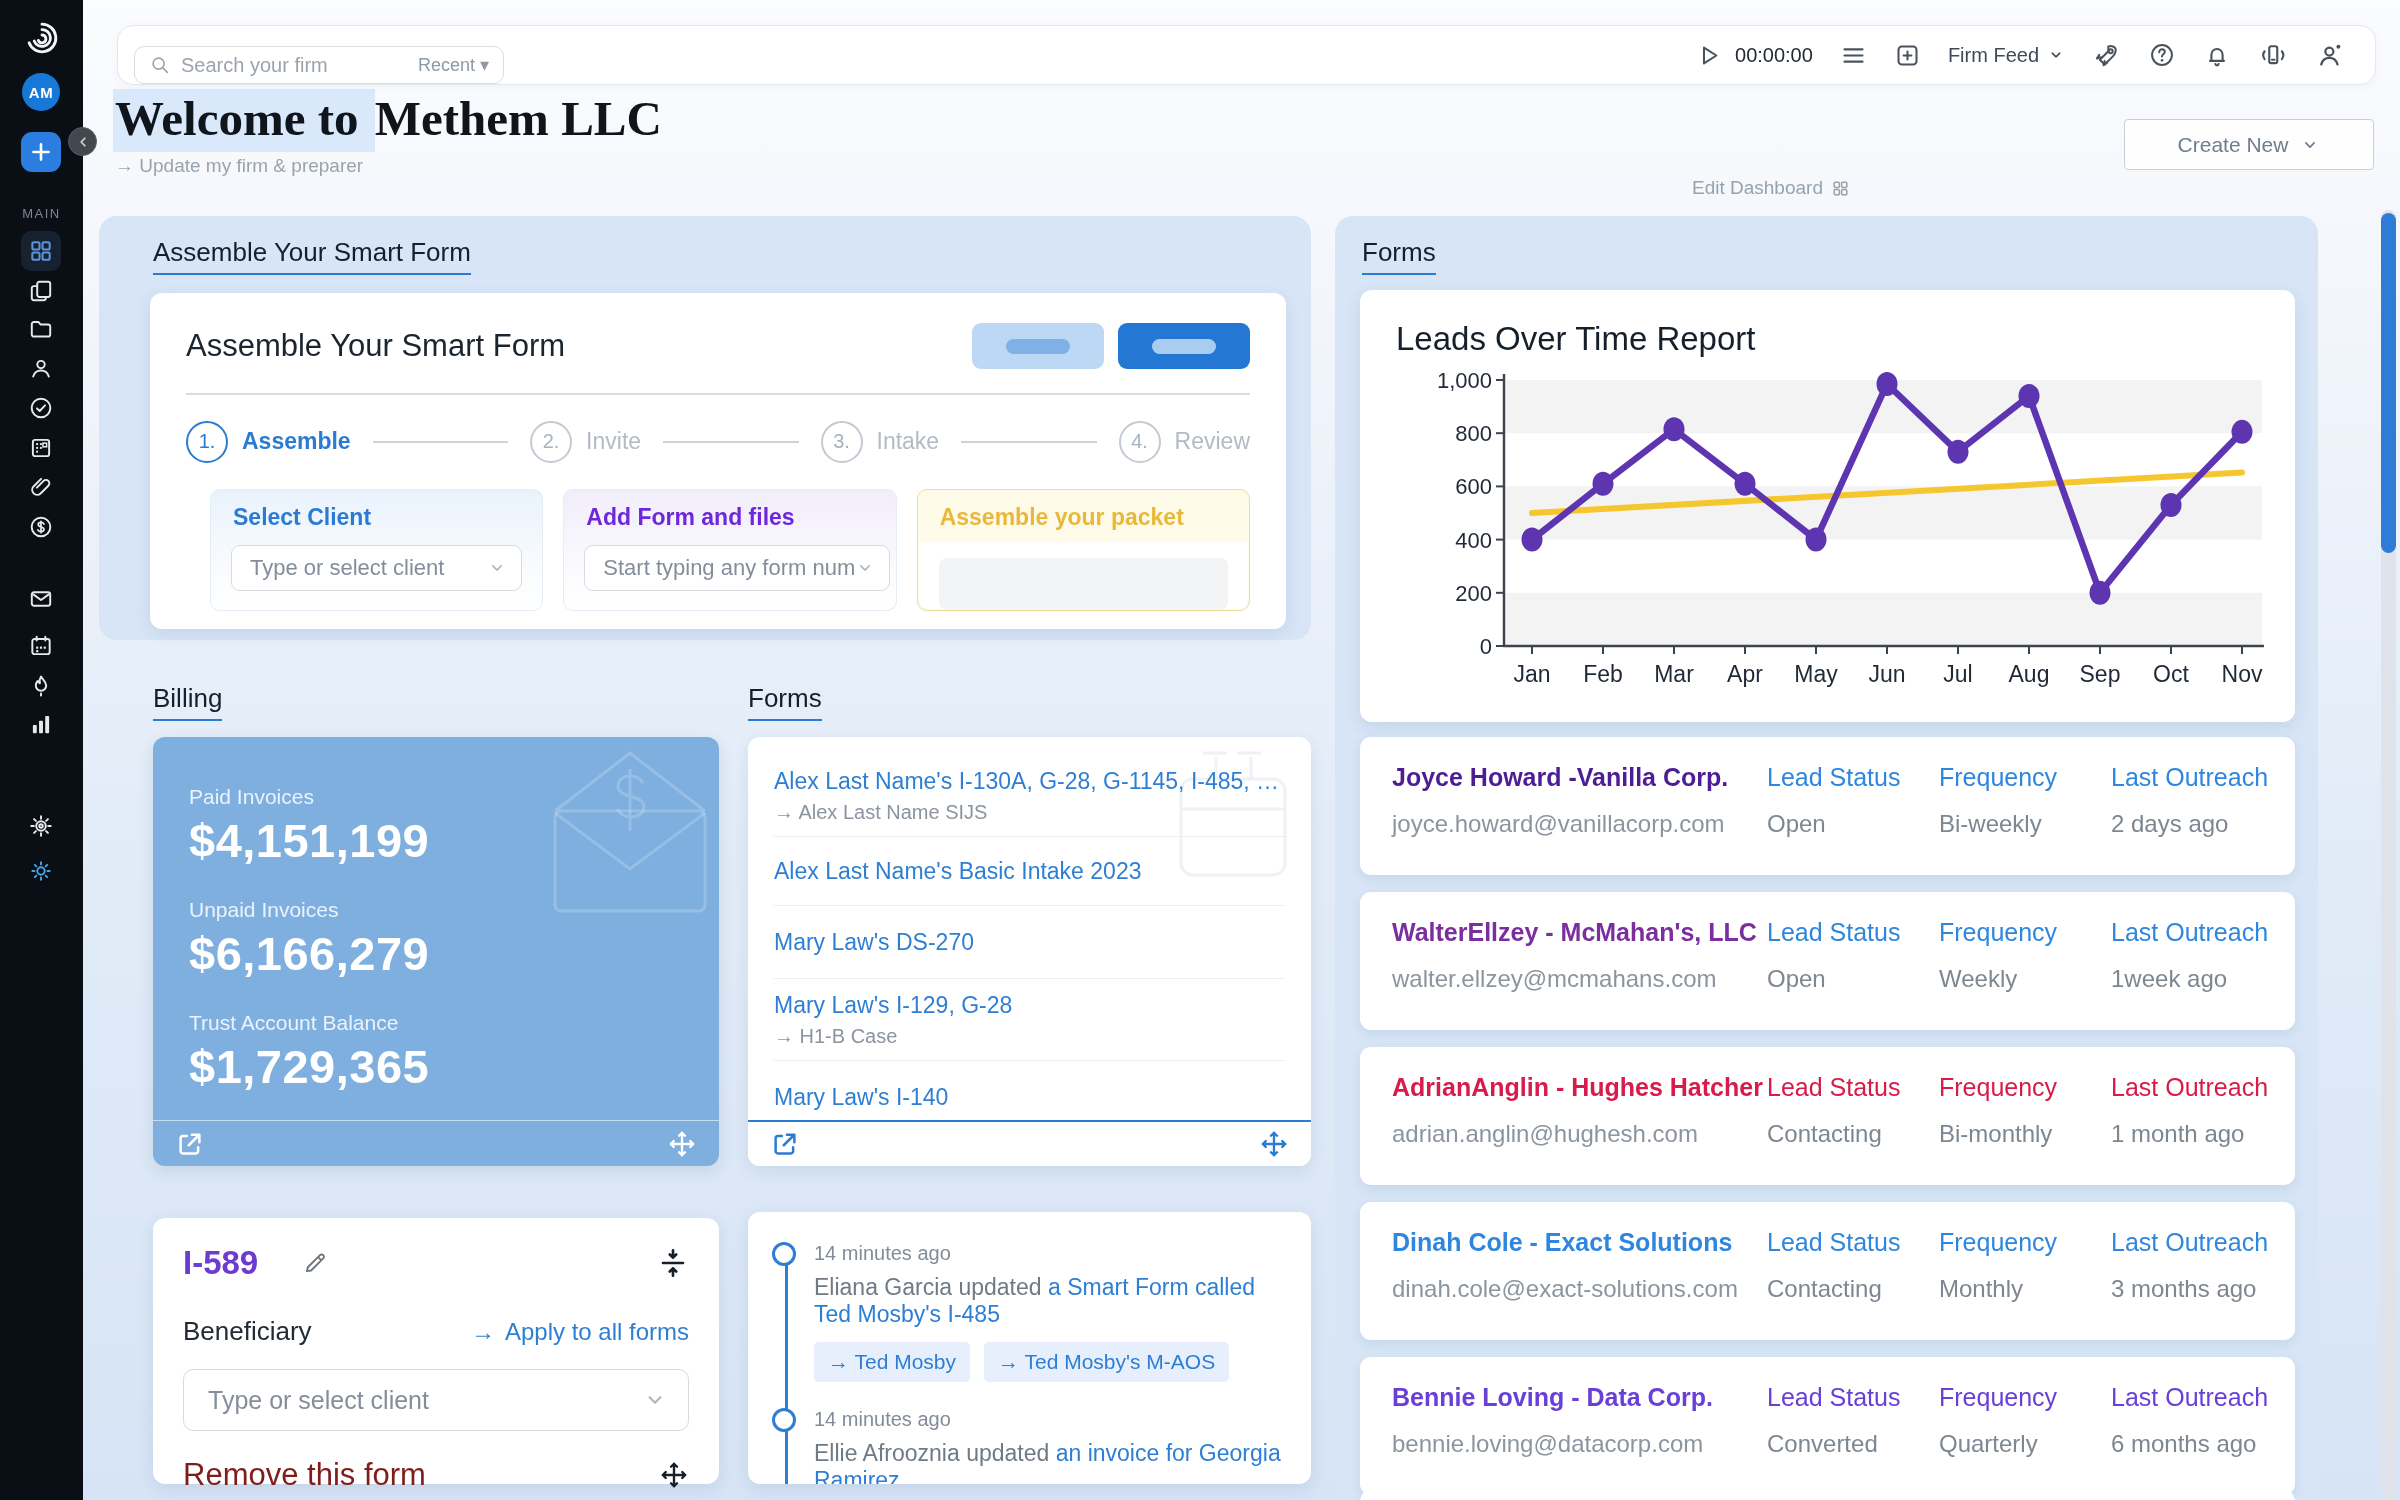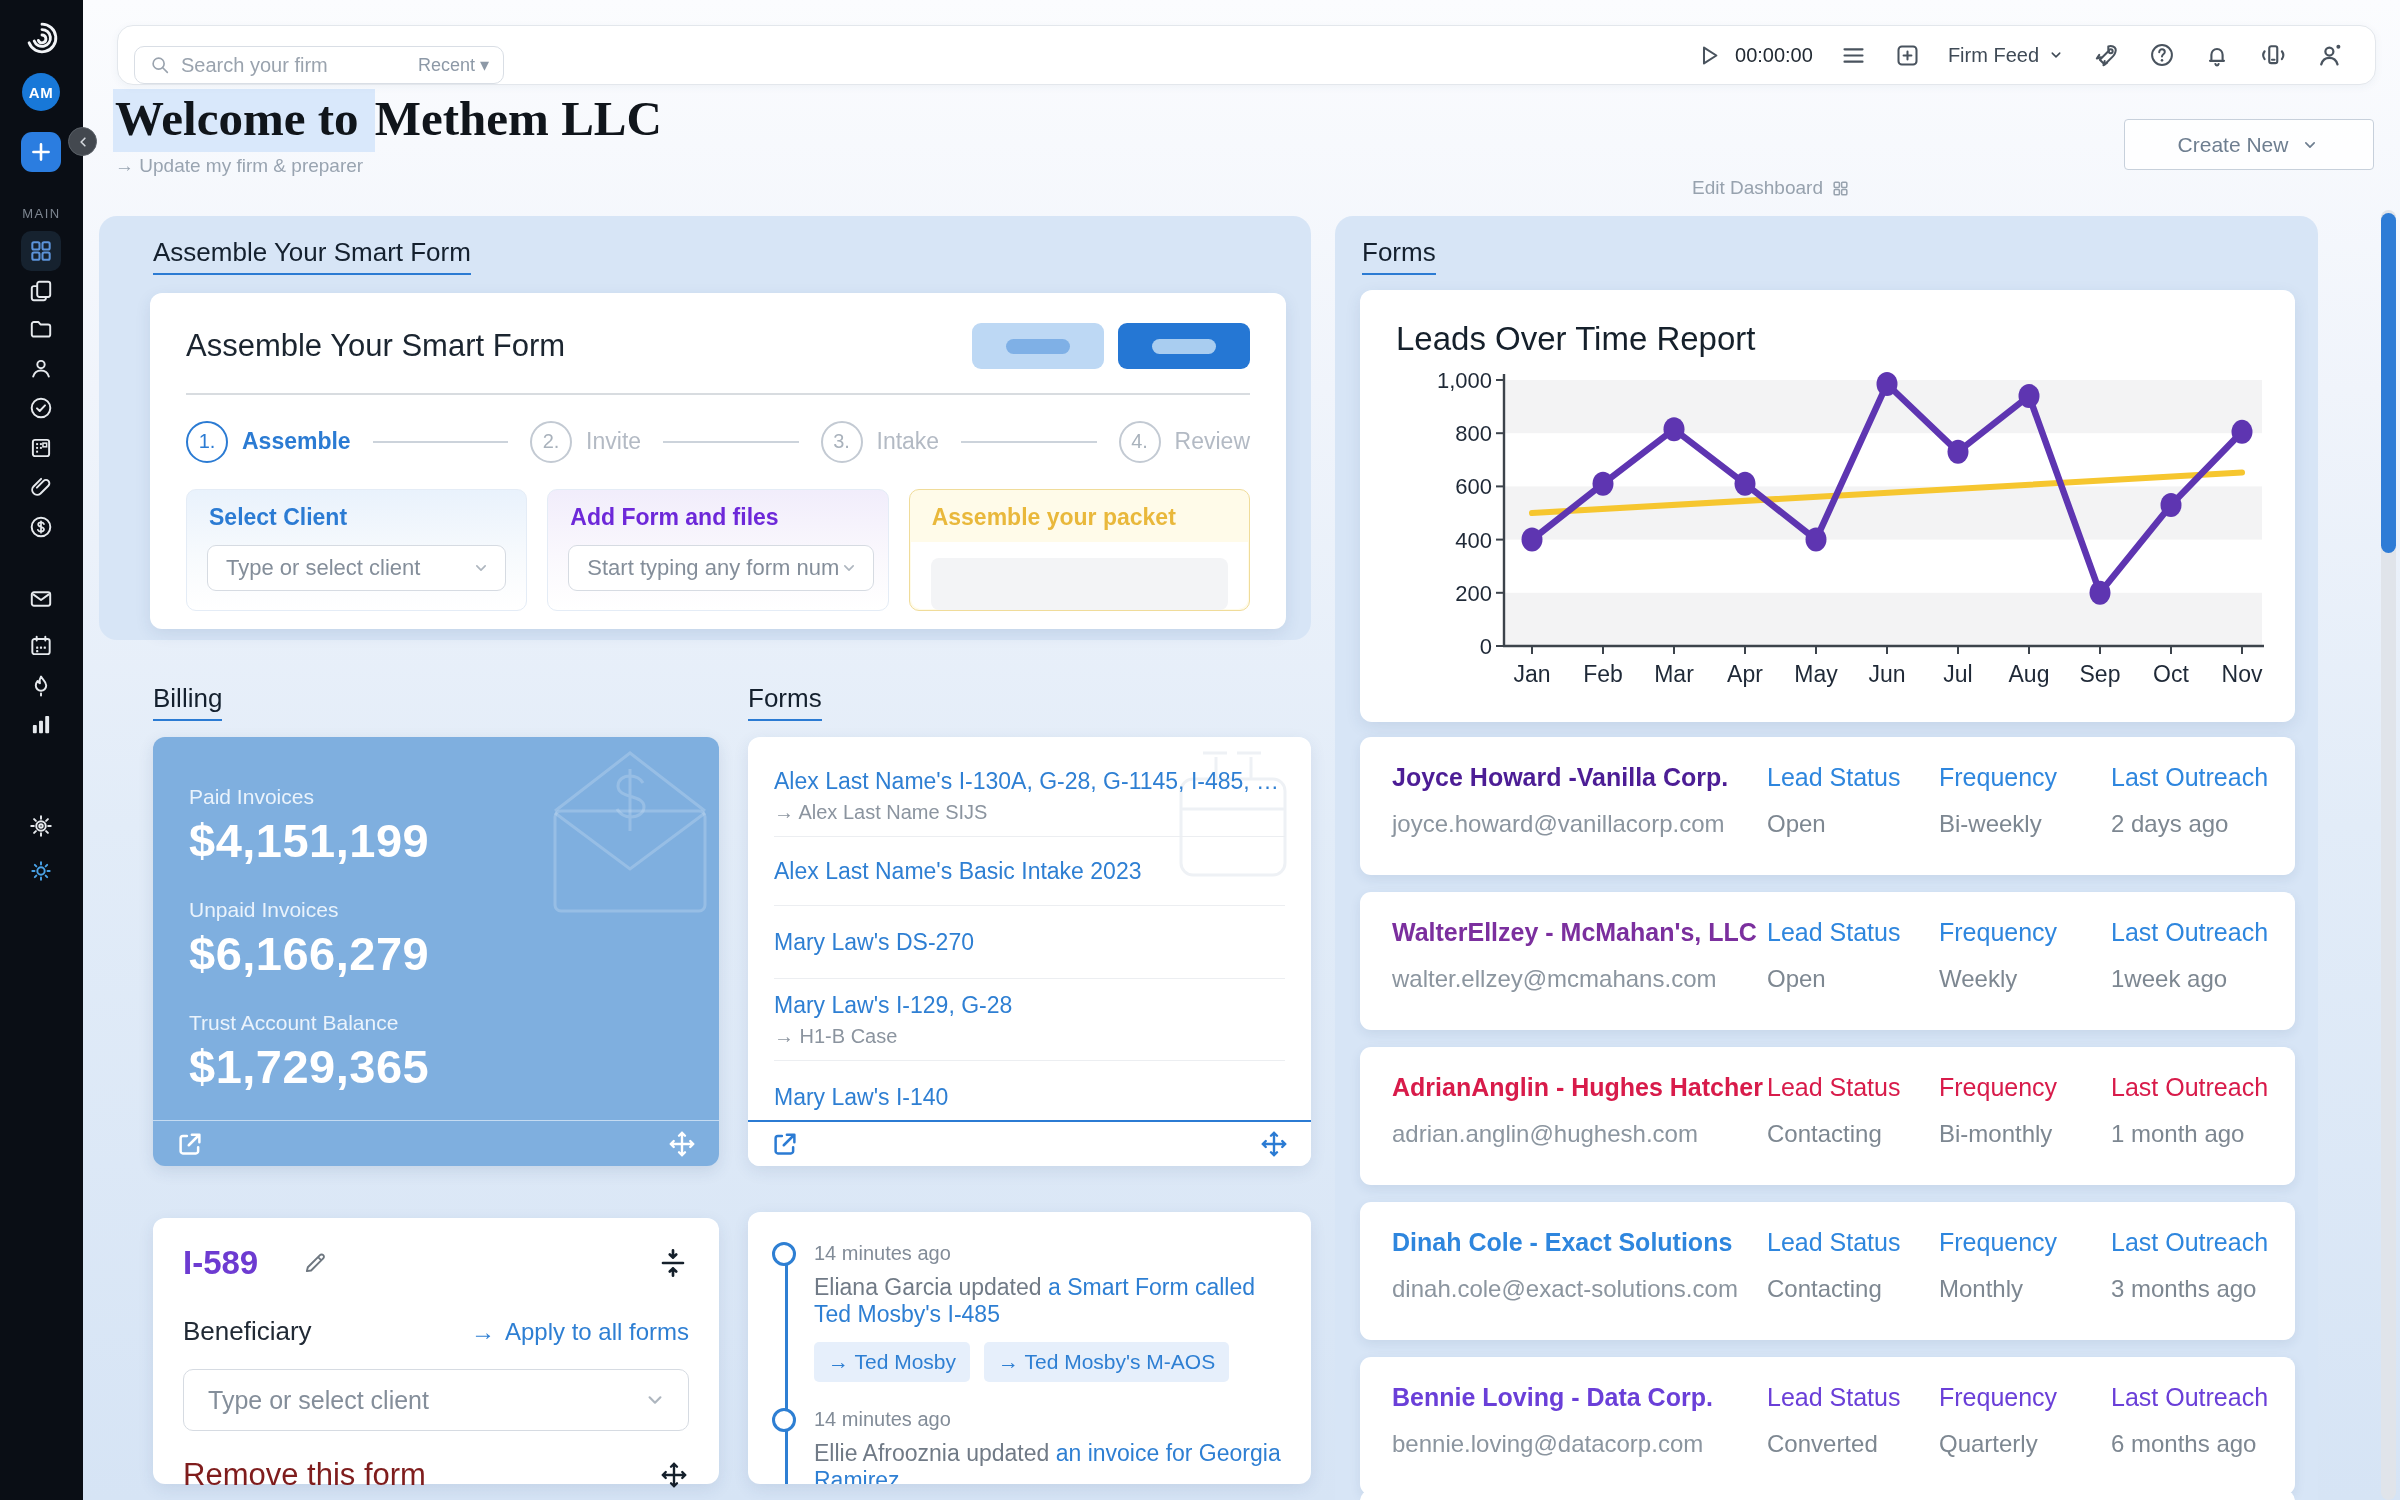--- a/index.html
+++ b/index.html
@@ -66,21 +66,21 @@
   .step-circle { width:42px; height:42px; border-radius:50%; border:2.5px solid #c3cad3; color:#a9b2bc;
     font-size:20px; display:flex; align-items:center; justify-content:center; flex:none; }
   .step-label { font-size:23px; color:#b3bac4; margin:0 22px 0 14px; white-space:nowrap; }
   .step.active .step-circle { border-color:#2b7bd3; color:#2b7bd3; }
   .step.active .step-label { color:#2b7bd3; font-weight:bold; }
   .step { display:flex; align-items:center; }
   .step-line { flex:1; height:2px; background:#ccd3db; margin-right:22px; }
   .subcards { display:flex; gap:20px; margin-top:26px; }
   .subcard { width:346px; height:122px; border-radius:10px; border:1px solid #e4ecf6; background:#fff; overflow:hidden; position:relative;}
   .subcard .sc-title { font-size:23px; font-weight:bold; padding:14px 22px 10px; }
-  .sc-blue { background:linear-gradient(180deg,#e9f2fc 0%, #f7fafd 55%, #ffffff 100%); }
+  .sc-blue { background:linear-gradient(180deg,#e9f2fc 0%, #f7fafd 55%, #ffffff 100%);margin-left:24px; }
   .sc-blue .sc-title { color:#2b7bd3; }
   .sc-purple { background:linear-gradient(180deg,#f1edfb 0%, #faf8fd 55%, #ffffff 100%); }
   .sc-purple .sc-title { color:#6d28d9; }
   .sc-yellow { background:#fffbe9; border-color:#f0dc9a; }
   .sc-yellow .sc-title { color:#e9b83b; }
   .select { margin:4px 20px 0; height:46px; border:1.5px solid #d6dbe2; border-radius:9px; background:#fff;
     display:flex; align-items:center; padding:0 14px 0 18px; color:#848e9a; font-size:22px; }
   .select .sel-txt { flex:1; white-space:nowrap; overflow:hidden; }
   .sc-skel { margin:6px 20px 0; height:52px; border-radius:8px; background:#f3f4f6; }
   

